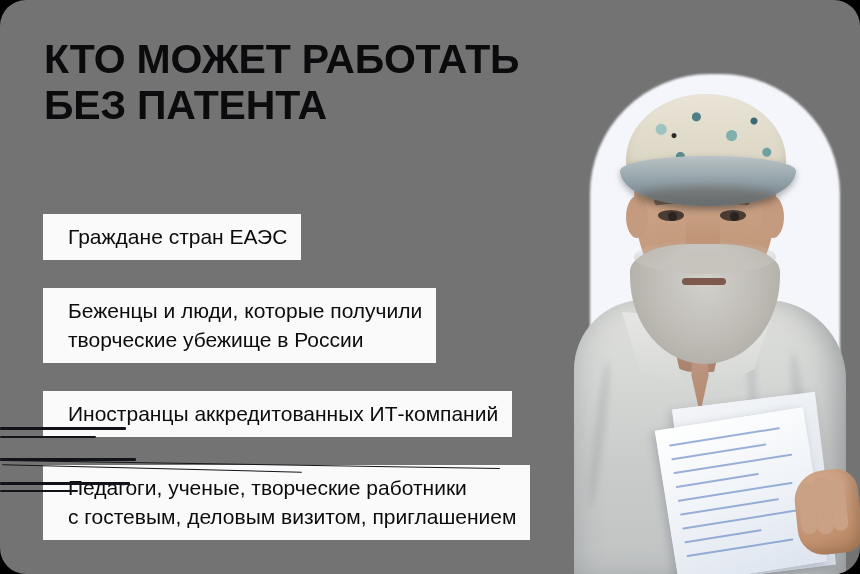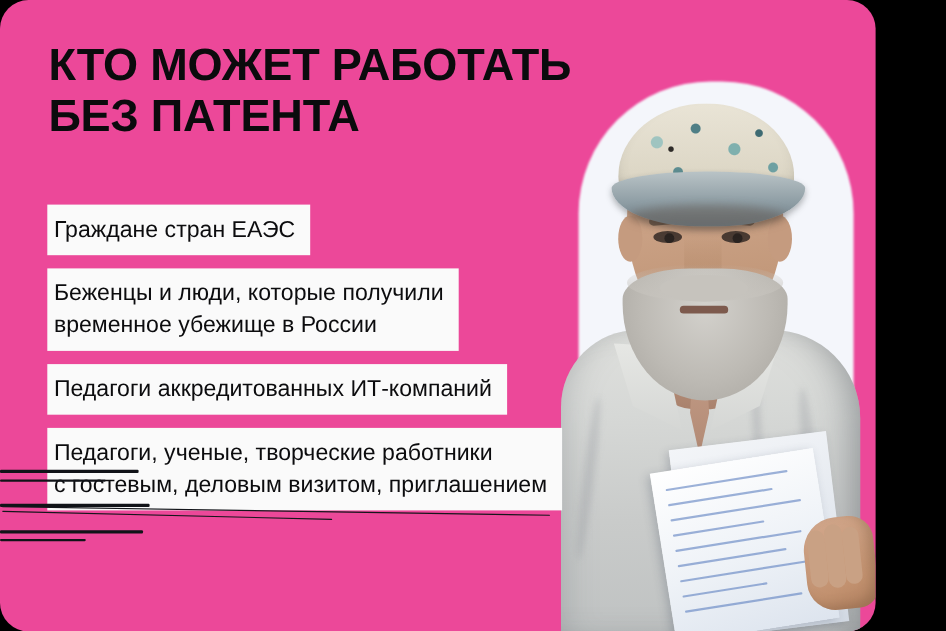--- a/index.html
+++ b/index.html
@@ -9,23 +9,23 @@
   }
   body {
     width: 860px;
     height: 574px;
     overflow: hidden;
     font-family: "Liberation Sans", "DejaVu Sans", sans-serif;
   }
 
   #card {
     position: relative;
-    width: 796px;
+    width: 860px;
     height: 574px;
-    background: #ec4899;
+    background: #737373;
     border-radius: 26px;
     overflow: hidden;
   }
 
   
   #photo-layer {
     position: absolute;
     right: 0;
     top: 0;
     width: 300px;
@@ -318,23 +318,24 @@
     top: 186px;
     z-index: 5;
   }
   .chip {
     display: table;
     background: #FAFAFA;
     color: #0c0c0e;
     font-size: 21px;
     line-height: 29px;
     font-weight: 400;
-    padding: 8px 14px 9px 6px;
+    padding: 8px 14px 9px 25px;
     margin-bottom: 12px;
     white-space: pre-line;
+    margin-top: 28px;
   }
 
   
   .streak {
     position: absolute;
     z-index: 6;
     background: #111318;
     height: 3px;
     border-radius: 1px;
   }
@@ -406,19 +407,19 @@
   <div class="streak" style="left:0px;  top:436px; width:96px;  height:2px;"></div>
   <div class="streak" style="left:0px;  top:458px; width:136px;"></div>
   <div class="streak hair" style="left:2px; top:464px; width:498px; transform:rotate(0.9deg);"></div>
   <div class="streak hair" style="left:2px; top:468px; width:300px; transform:rotate(1.4deg);"></div>
   <div class="streak" style="left:0px;  top:482px; width:130px;"></div>
   <div class="streak" style="left:0px;  top:490px; width:78px; height:2px;"></div>
 
   <div id="list">
       <div class="chip">Граждане стран ЕАЭС</div>
       <div class="chip">Беженцы и люди, которые получили
-временное убежище в России</div>
-      <div class="chip">Педагоги аккредитованных ИТ-компаний</div>
+творческие убежище в России</div>
+      <div class="chip">Иностранцы аккредитованных ИТ-компаний</div>
       <div class="chip">Педагоги, ученые, творческие работники
 с гостевым, деловым визитом, приглашением</div>
     </div>
 
 </div>
 
 </body></html>

